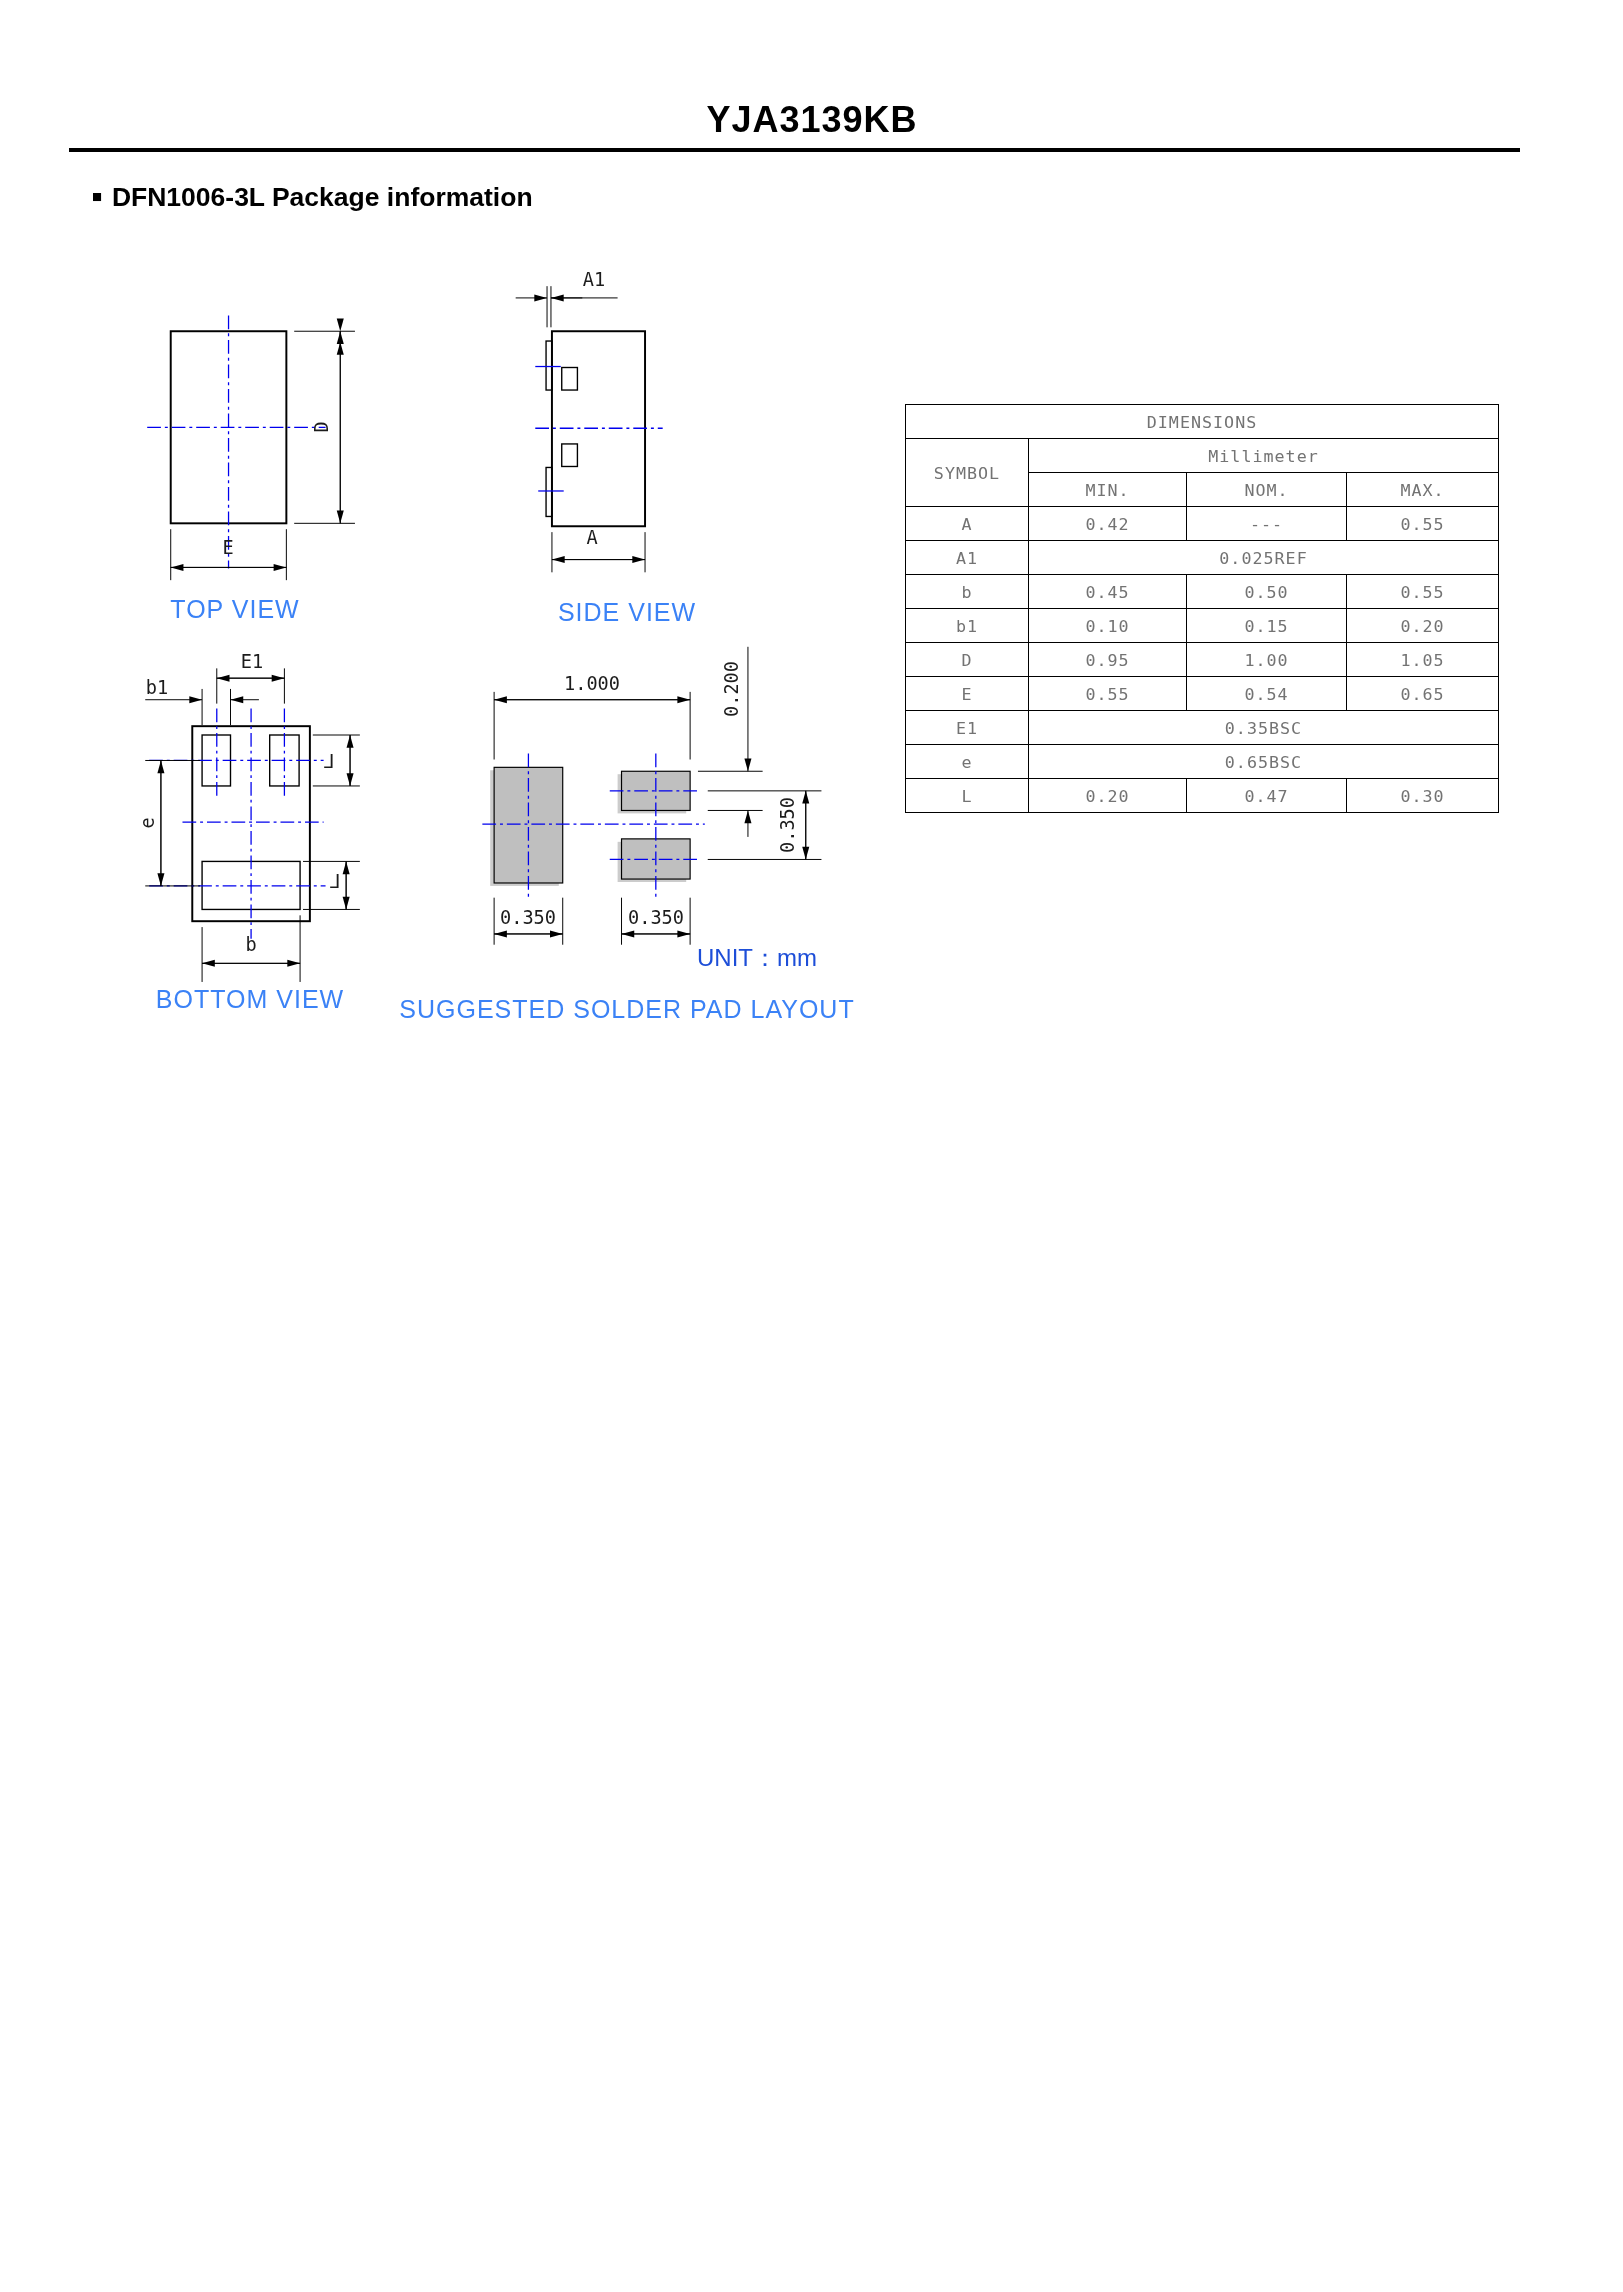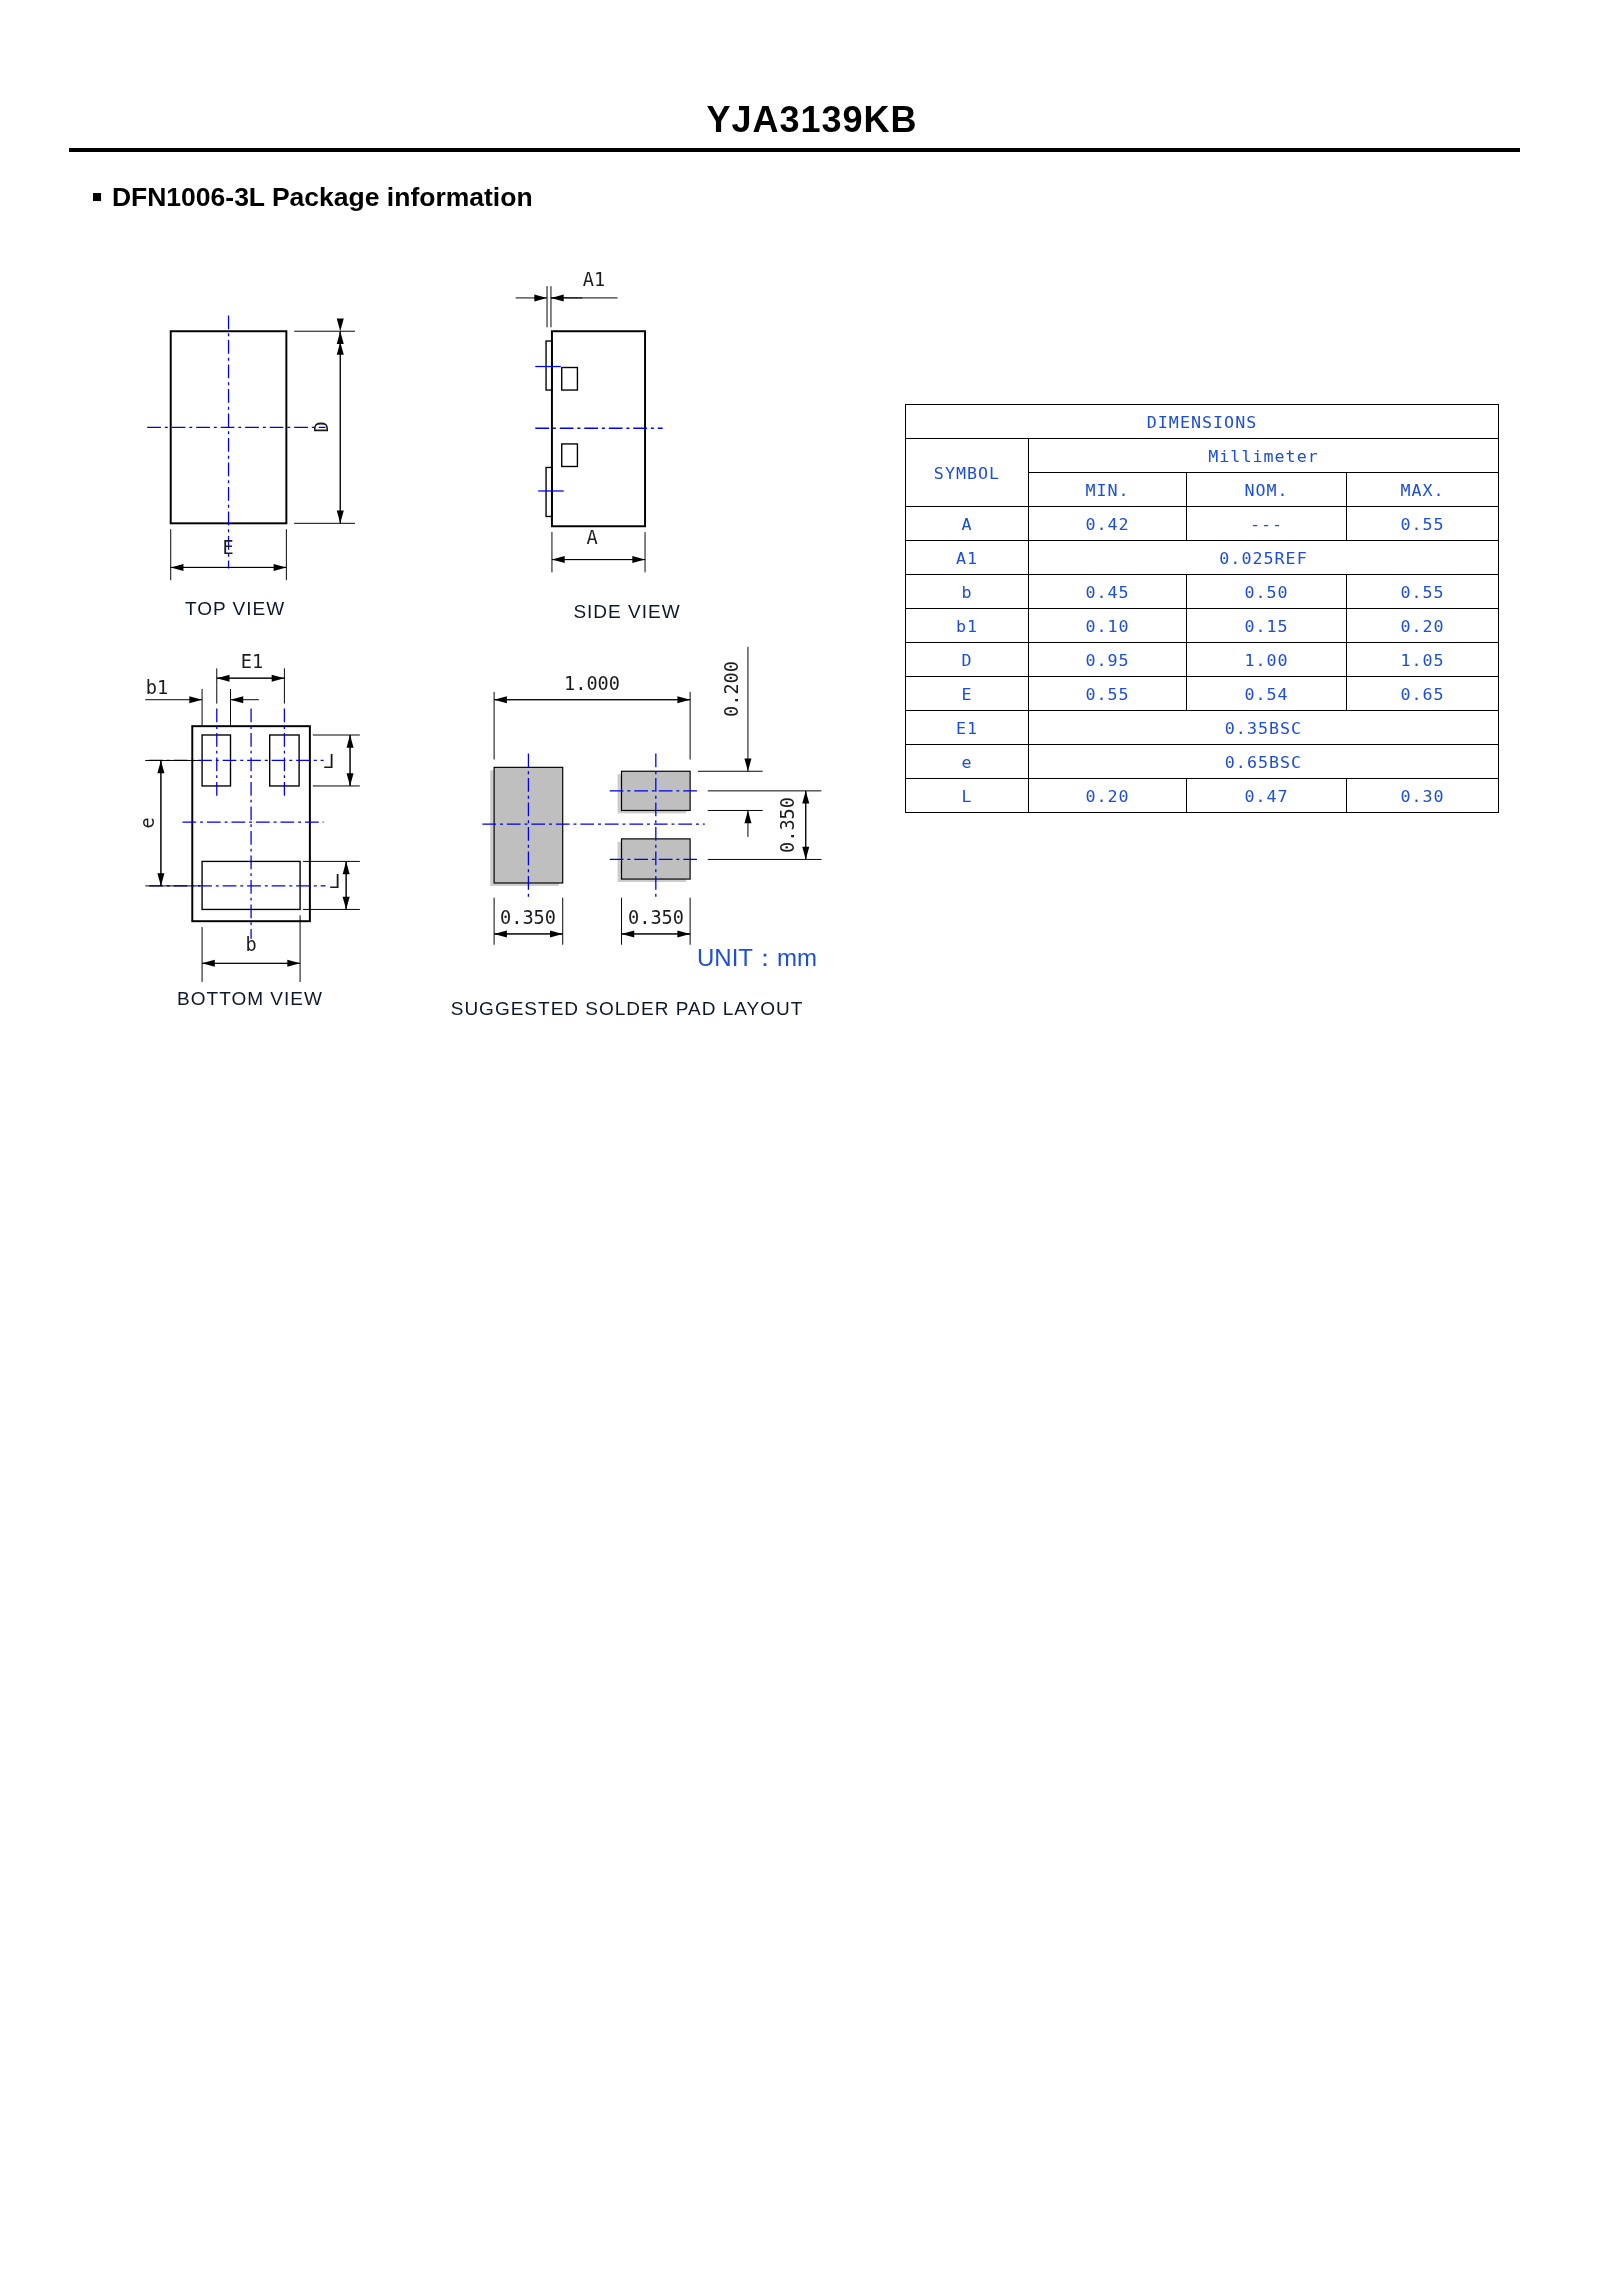--- a/index.html
+++ b/index.html
@@ -9,25 +9,25 @@
   .ctr{transform:translate(-50%,-50%);white-space:nowrap;}
   #doc-title{left:812px;top:120px;font-size:36px;font-weight:bold;letter-spacing:1px;}
   #header-rule{left:69px;top:148px;width:1451px;height:3.9px;background:#000;}
   #section-heading{left:92px;top:182px;display:flex;align-items:center;gap:9.8px;
                    font-size:26.5px;font-weight:bold;}
   #section-heading .bullet{font-size:16.7px;line-height:26.5px;}
   
   .cad{font-family:"DejaVu Sans Mono",monospace;font-size:18.6px;color:#1c1c1c;}
   .cad.rot{transform:translate(-50%,-50%) rotate(-90deg);}
   .cad.mirror{transform:translate(-50%,-50%) scaleX(-1);}
-  .viewlbl{font-size:19px;letter-spacing:1px;color:#0f172a;}
+  .viewlbl{font-size:25px;letter-spacing:1px;color:#3b82f6;}
   .unitlbl{font-size:24px;color:#1d4ed8;}
   
   #dim-table{position:absolute;left:905px;top:404px;border-collapse:collapse;
-             font-family:"DejaVu Sans Mono",monospace;font-size:16.7px;color:#1d4ed8;
+             font-family:"DejaVu Sans Mono",monospace;font-size:16.7px;color:#737373;
              table-layout:fixed;}
   #dim-table td{border:1px solid #000;text-align:center;height:33px;padding:0;
                 letter-spacing:1px;overflow:hidden;}
   
   #note-block{left:904px;top:828px;width:529px;font-size:24.5px;line-height:31px;
               letter-spacing:0.3px;color:#000;}
   #page-footer{left:812px;top:2129px;font-size:20px;}
   #footer-rule{left:69px;top:2160px;width:1497px;height:4.9px;background:#000;}
 </style>
 </head>

